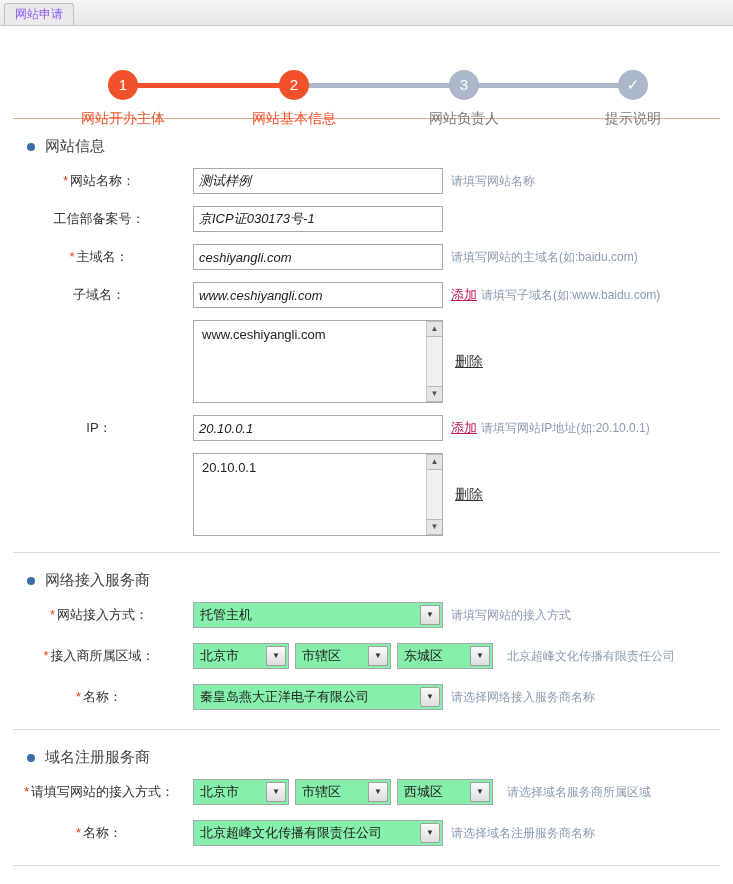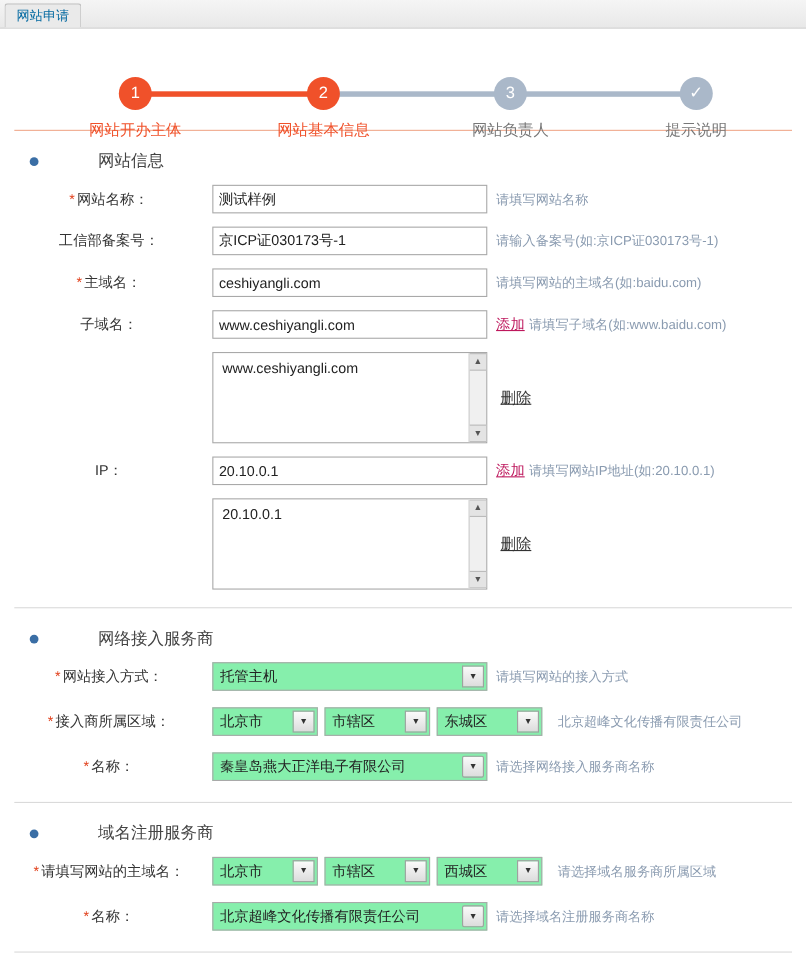--- a/index.html
+++ b/index.html
@@ -21,21 +21,21 @@
     align-items: flex-end;
     padding-left: 4px;
   }
   .tab {
     background: #eaeaea;
     border: 1px solid #c2c2c2;
     border-bottom: none;
     border-radius: 3px 3px 0 0;
     padding: 3px 10px 4px 10px;
     font-size: 12px;
-    color: #0369a1;
+    color: #8b5cf6;
     line-height: 14px;
   }
   
   .page {
     padding: 0 13px;
   }
   .steps {
     position: relative;
     height: 74px;
     margin-top: 12px;
@@ -80,21 +80,20 @@
   }
   
   .section { padding-top: 18px; }
   .section-title {
     font-size: 15px;
     color: #444;
     display: flex;
     align-items: center;
     margin-bottom: 12px;
     padding-left: 14px;
-    gap: 44px;
   }
   .bullet {
     width: 8px; height: 8px;
     border-radius: 50%;
     background: #3a6ea5;
     display: inline-block;
     margin-right: 10px;
   }
   .sep {
     border: none;
@@ -119,20 +118,21 @@
   .req { color: #e2431f; margin-right: 2px; }
   .field input.text {
     width: 250px;
     height: 26px;
     border: 1px solid #a9a9a9;
     padding: 2px 5px;
     font-family: "Liberation Sans", sans-serif;
     font-size: 13px;
     color: #222;
     background: #fff;
+    font-style: italic;
   }
   .hint {
     font-size: 12px;
     color: #8a9bb0;
     line-height: 26px;
     margin-left: 8px;
     white-space: nowrap;
   }
   .addlink {
     color: #be185d;
@@ -265,21 +265,20 @@
         <input class="text" type="text" value="测试样例" style="">
       </div>
       <div class="hint">请填写网站名称</div>
     </div>
 
     <div class="row">
       <div class="label">工信部备案号：</div>
       <div class="field">
         <input class="text" type="text" value="京ICP证030173号-1" style="">
       </div>
-      <div class="hint">请输入备案号(如:京ICP证030173号-1)</div>
     </div>
 
     <div class="row">
       <div class="label">
         <span class="req">*</span><span>主域名：</span>
       </div>
       <div class="field">
         <input class="text" type="text" value="ceshiyangli.com" style="">
       </div>
       <div class="hint">请填写网站的主域名(如:baidu.com)</div>
@@ -393,21 +392,21 @@
   <hr class="sep">
 
   <div class="section">
     <div class="section-title">
       <span class="bullet"></span>
       <span>域名注册服务商</span>
     </div>
 
     <div class="row">
       <div class="label">
-        <span class="req">*</span><span>请填写网站的主域名：</span>
+        <span class="req">*</span><span>请填写网站的接入方式：</span>
       </div>
       <div class="field row-inline">
         <div class="sel-wrap">
           <div class="sel w86">
             <span>北京市</span>
             <span class="btn">▼</span>
           </div>
         </div>
         <div class="sel-wrap">
           <div class="sel w86">

